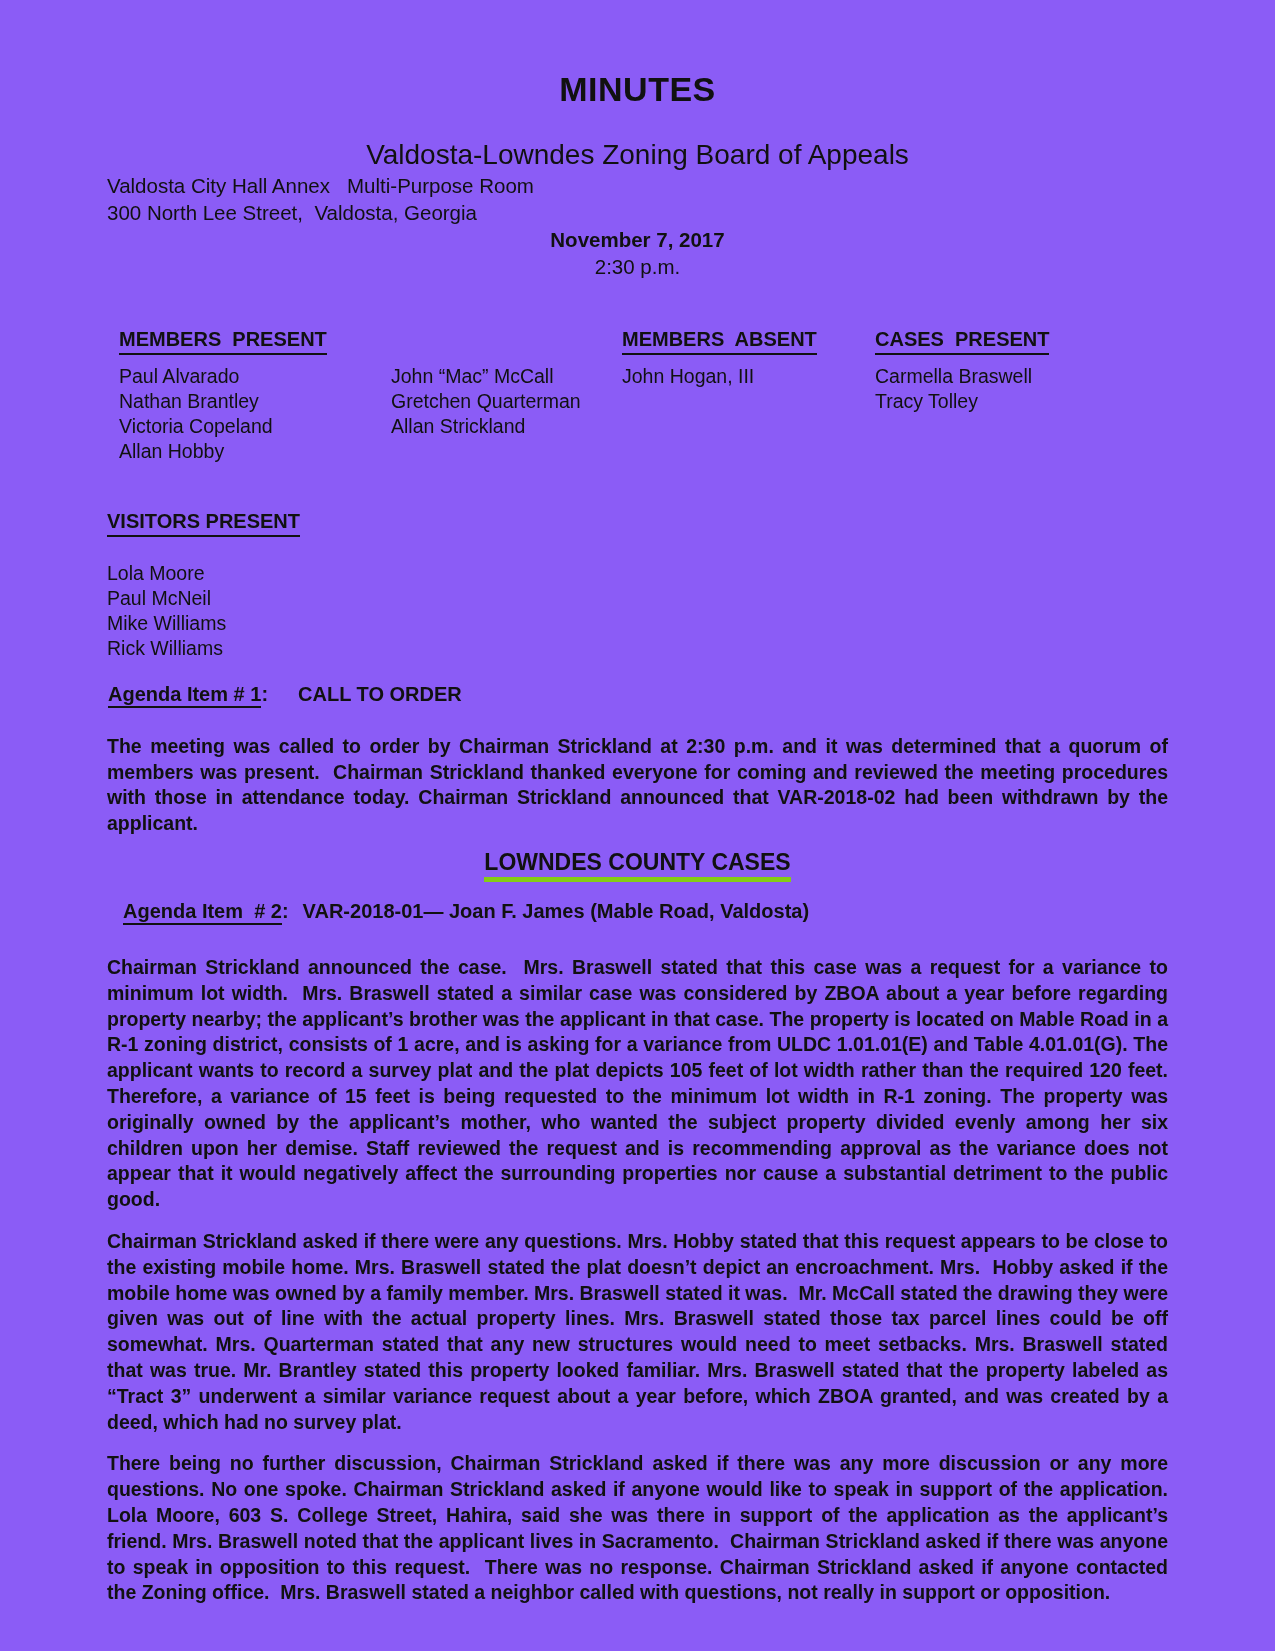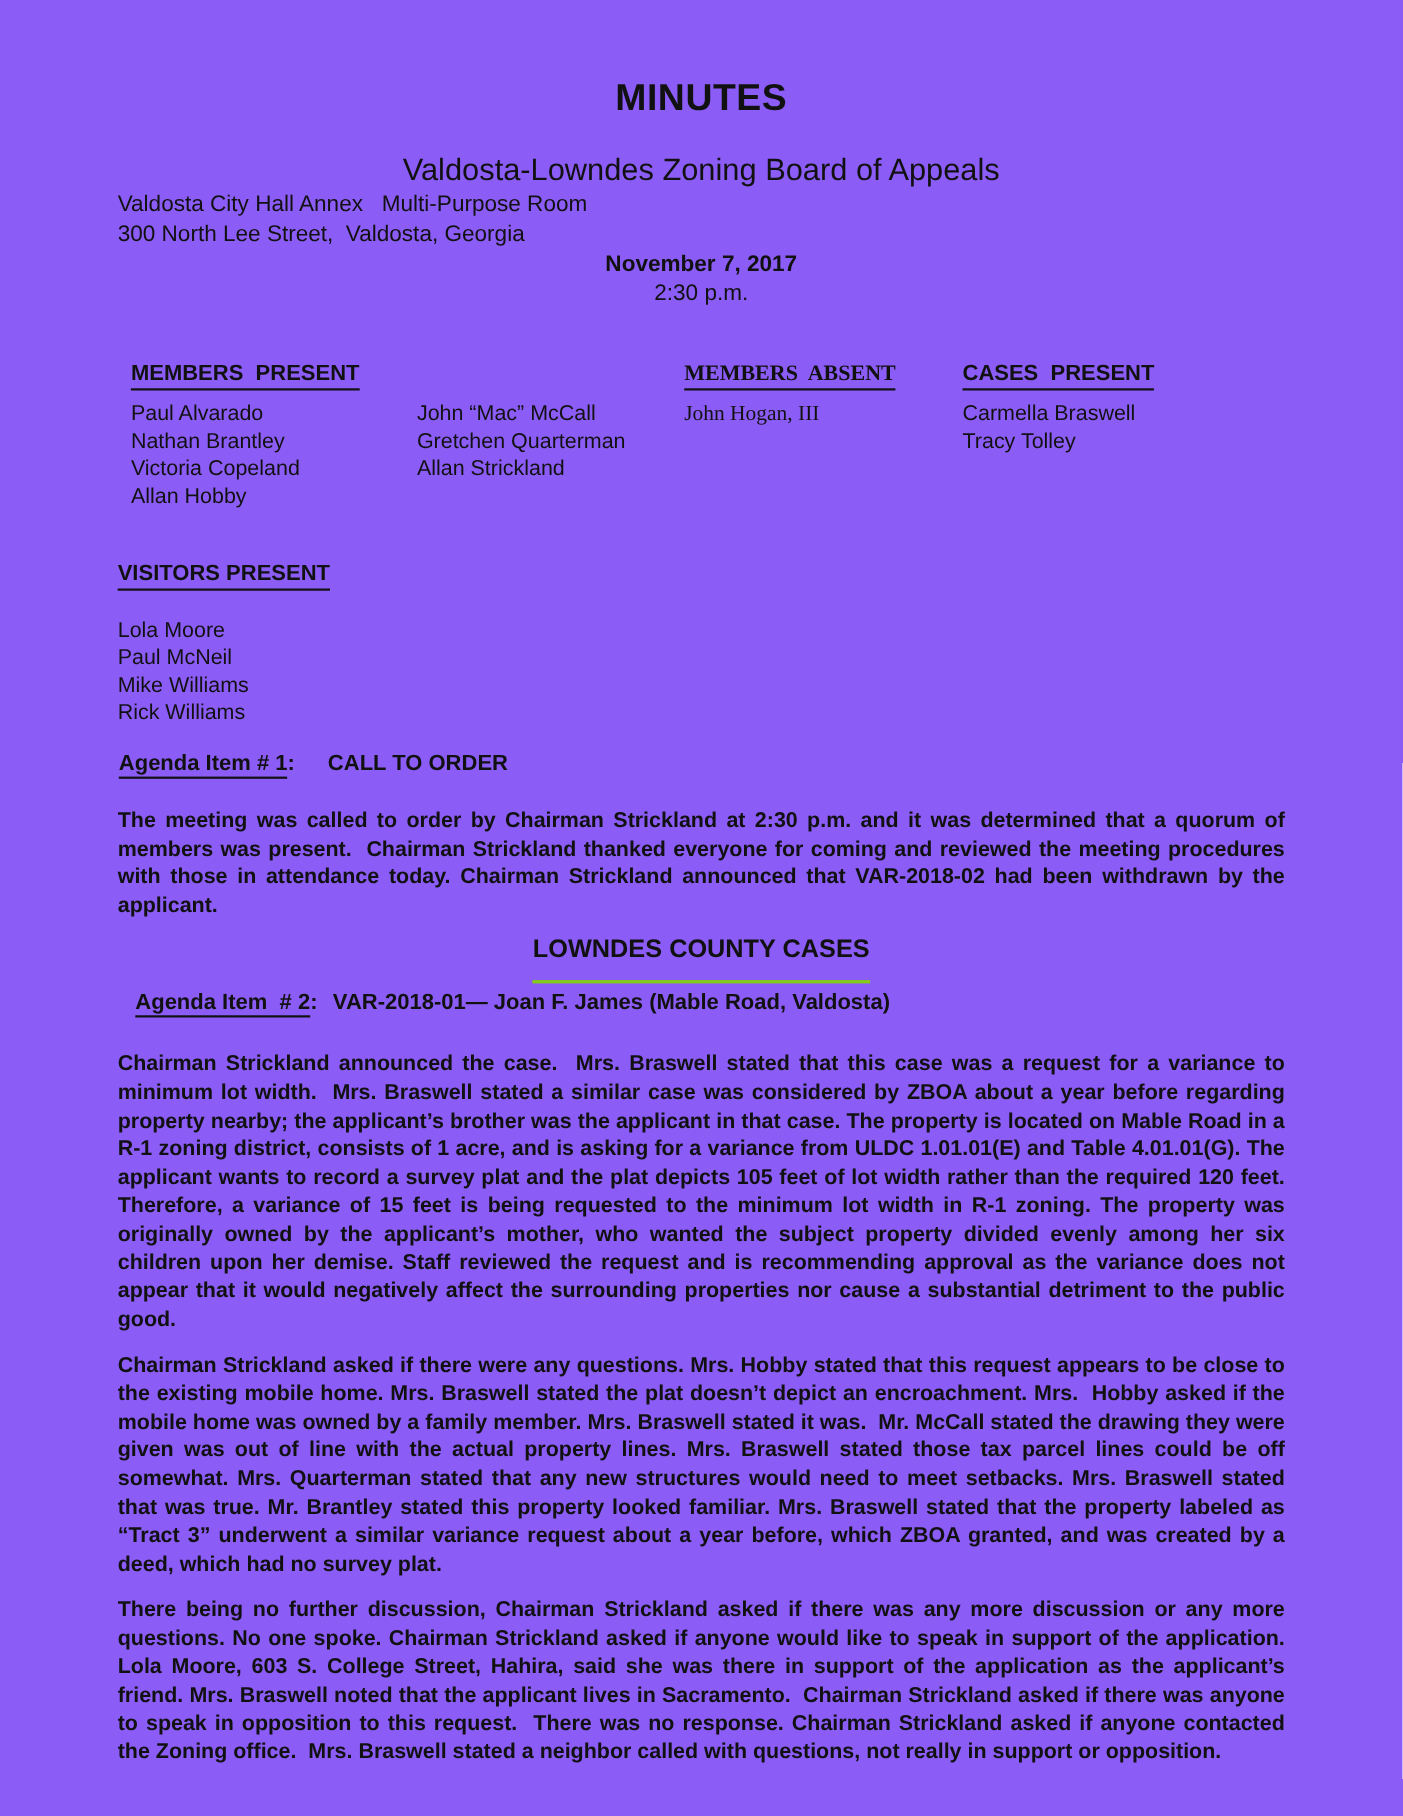--- a/index.html
+++ b/index.html
@@ -20,33 +20,33 @@
   .doc-title   { margin-top: 69px; text-align: center; font-size: 34px; font-weight: bold; line-height: 1.2; letter-spacing: 0.5px; }
   .org         { margin-top: 28px; text-align: center; font-size: 28px; line-height: 34px; }
   .venue, .address { text-align: left; font-size: 20.5px; line-height: 27px; }
   .date        { text-align: center; font-size: 20.5px; font-weight: bold; line-height: 27px; }
   .time        { text-align: center; font-size: 20.5px; line-height: 27px; }
 
   
   .attendance  { margin-left: 12px; margin-top: 47px; }
   .att-cols    { display: flex; }
   .col-present { width: 503px; }
-  .col-absent  { width: 253px; font-family: Liberation Serif, serif; }
+  .col-absent  { width: 253px; }
   .col-staff   { flex: 1; }
   .hdr {
     display: inline-block;
     font-size: 20px;
     font-weight: bold;
     line-height: 1.2;
     border-bottom: 2.5px solid #111;
     padding-bottom: 2px;
   }
   .names-row   { margin-top: 9px; }
   .name        { font-size: 19.5px; line-height: 25px; }
-  .subcols     { display: flex; }
+  .subcols     { display: flex; gap: 12px; }
   .subcol-1    { width: 260px; }
   .subcol-2    { flex: 1; }
 
   
   .visitors      { margin-top: 45px; }
   .visitor-names { margin-top: 24px; }
 
   
   .agenda-heading { font-size: 20px; font-weight: bold; line-height: 26px; }
   .ah-1 { margin-top: 20px; margin-left: 1px; }
@@ -60,21 +60,21 @@
     line-height: 25.8px;
     text-align: justify;
     margin: 0;
     font-weight: bold;
   }
   .p-call  { margin-top: 27px; }
   .p-a     { margin-top: 31px; }
   .p-b, .p-c { margin-top: 16px; }
 
   .section-heading { margin-top: 11px; text-align: center; font-size: 23px; font-weight: bold; line-height: 28px; }
-  .u2 { border-bottom: 3px solid #84cc16; padding-bottom: 16px; }
+  .u2 { border-bottom: 5px solid #84cc16; padding-bottom: 2px; }
 </style>
 </head>
 <body>
 
 <div class="page">
 
   <div class="doc-title t">MINUTES</div>
   <div class="org t">Valdosta-Lowndes Zoning Board of Appeals</div>
   <div class="venue t">Valdosta City Hall Annex   Multi-Purpose Room</div>
   <div class="address t">300 North Lee Street,  Valdosta, Georgia</div>

